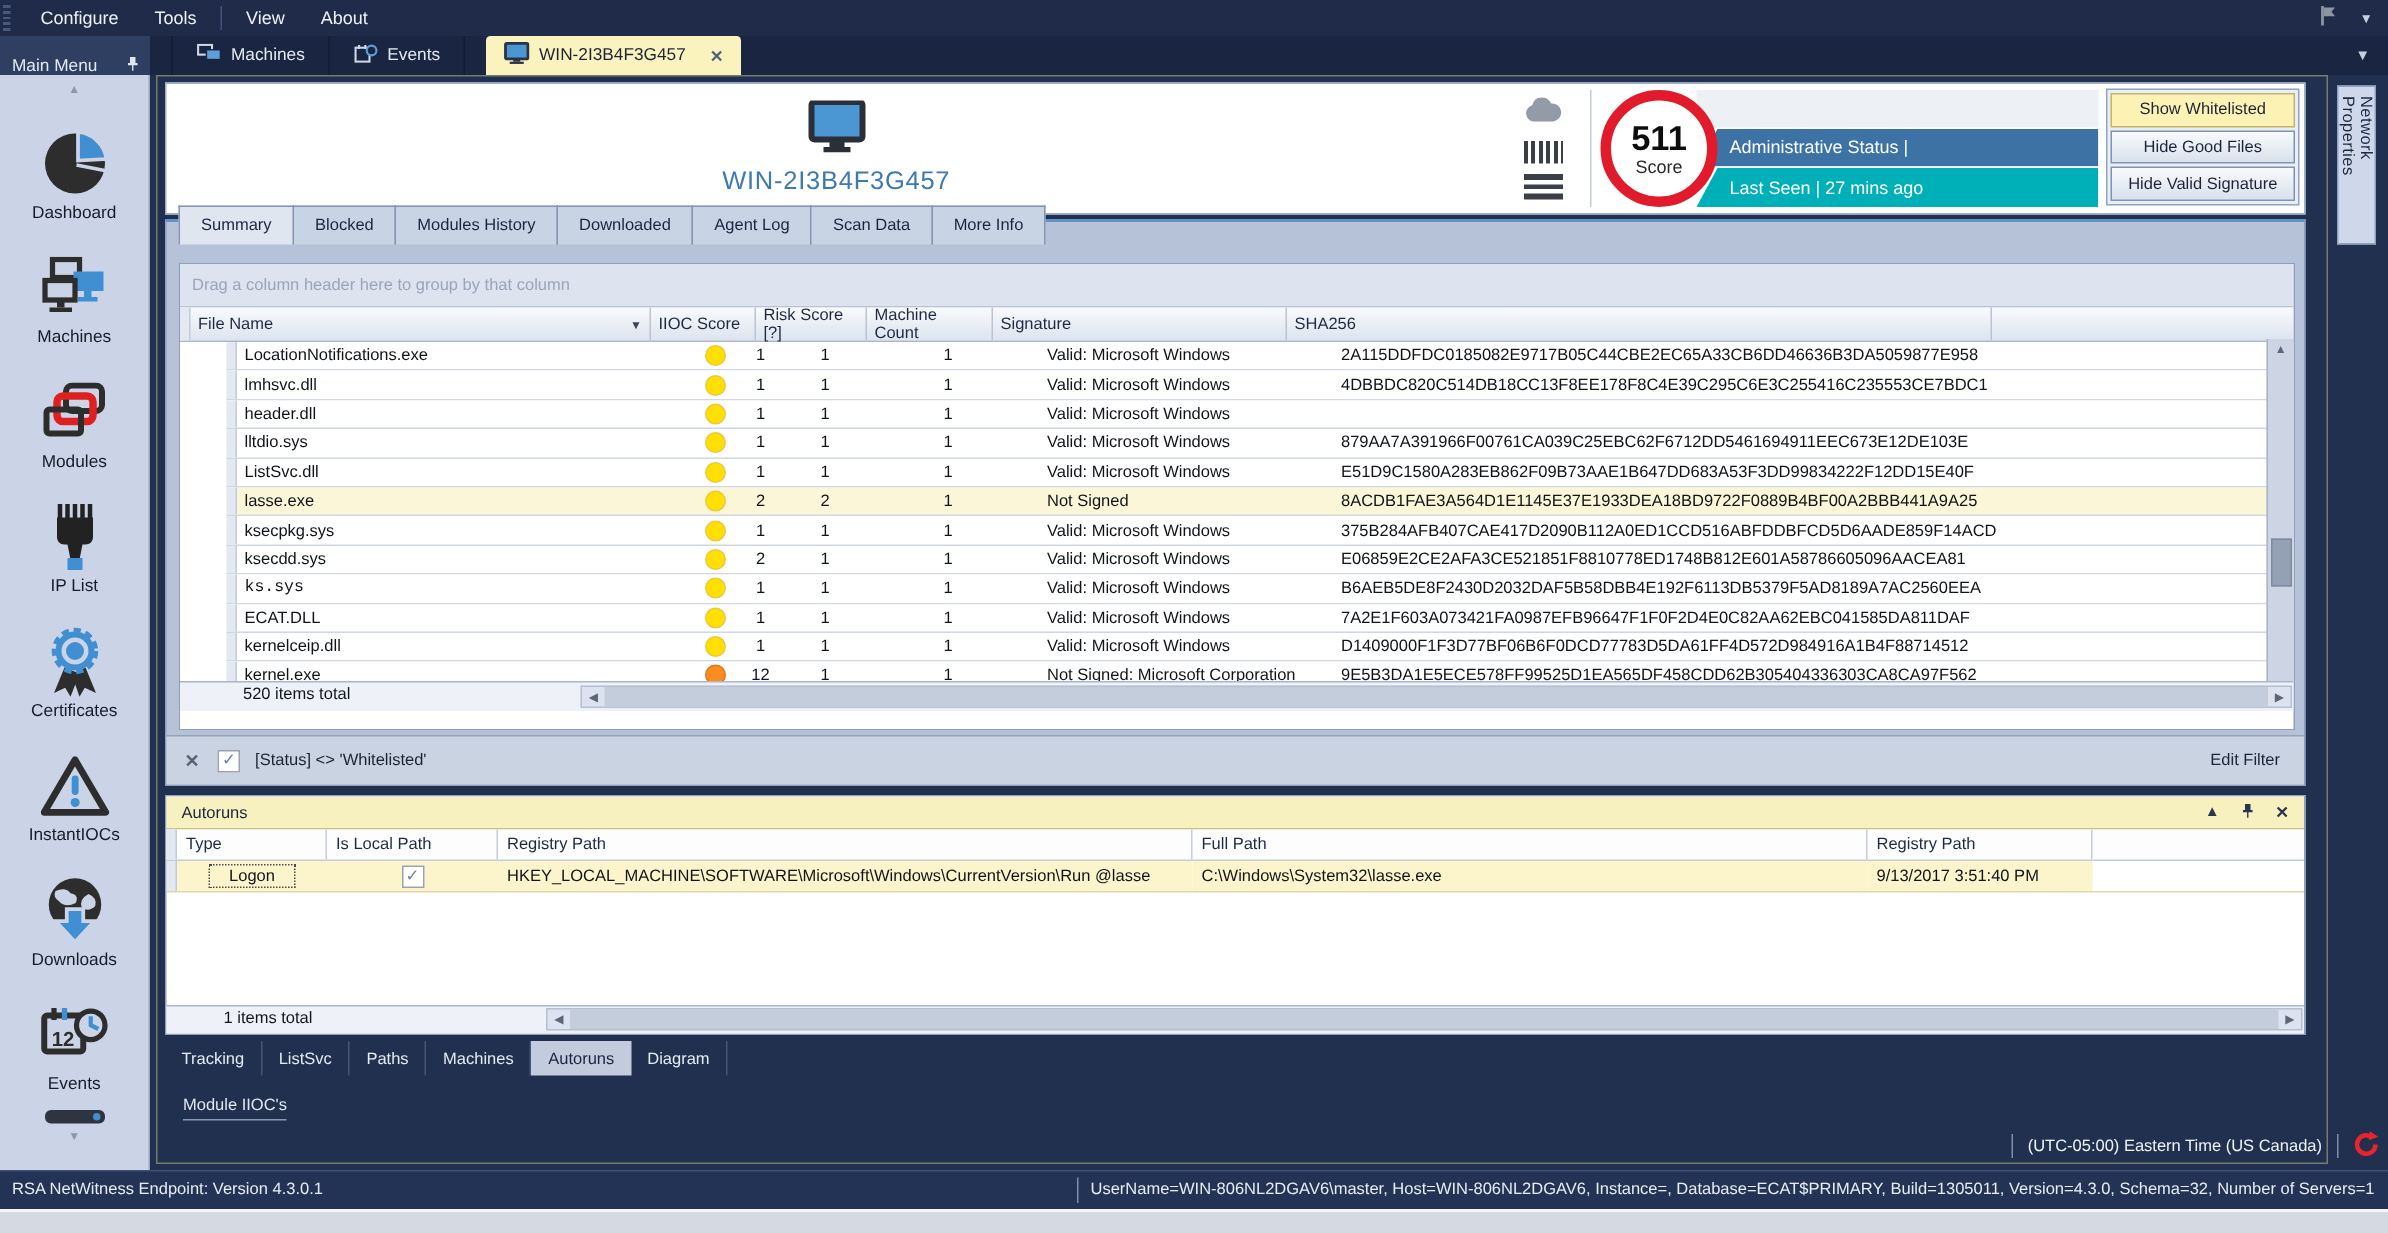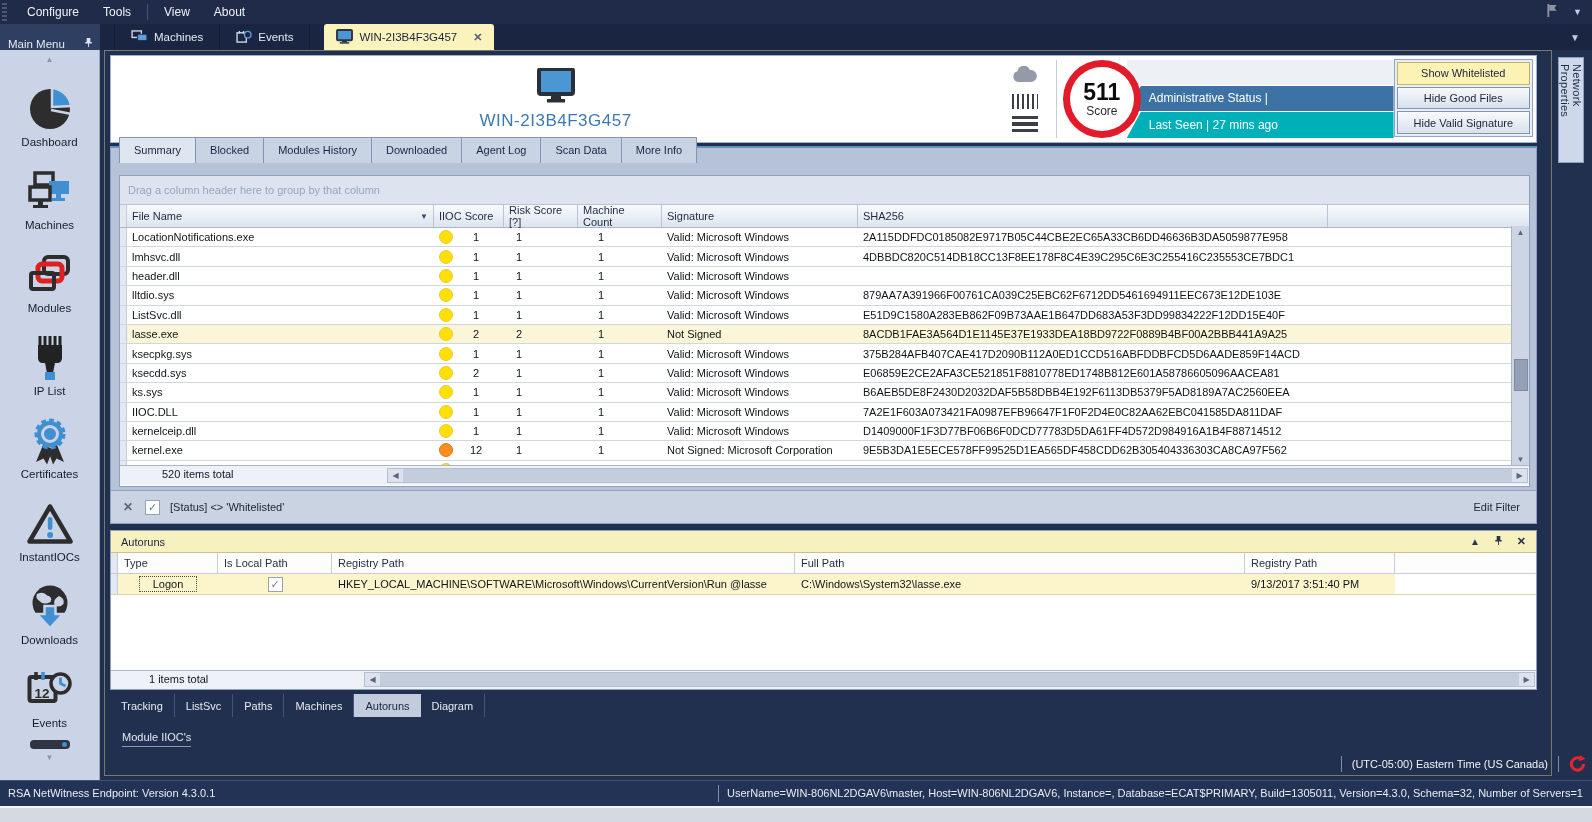--- a/index.html
+++ b/index.html
@@ -56,21 +56,21 @@
   .mp-score{width:78px;height:78px;margin-top:4px;border:7px solid #e11b2b;border-radius:50%;background:#fff;
             box-sizing:border-box;display:flex;flex-direction:column;align-items:center;justify-content:center;z-index:2;}
   .score-num{font-size:23px;font-weight:bold;color:#0d0d0d;line-height:23px;}
   .score-lbl{font-size:12px;color:#2a2a2a;}
   .mp-bars{width:268px;margin-left:-14px;margin-top:4px;display:flex;flex-direction:column;gap:1px;z-index:1;}
   .bar-empty{height:25px;background:#edf0f4;}
   .bar-admin{height:25px;background:#3c73a4;color:#fff;font-size:12px;line-height:25px;padding-left:22px;
              clip-path:polygon(14px 0,100% 0,100% 100%,0 100%);}
   .bar-seen{height:26px;background:#00b0b8;color:#fff;font-size:12px;line-height:26px;padding-left:22px;
              clip-path:polygon(14px 0,100% 0,100% 100%,0 100%);}
-  .mp-buttons{margin-left:auto;width:140px;margin-top:3px;margin-right:3px;height:78px;border:1px solid #8fa6c8;
+  .mp-buttons{margin-left:auto;width:129px;margin-top:3px;margin-right:3px;height:78px;border:1px solid #8fa6c8;
              background:#e9eef5;padding:2px;box-sizing:border-box;display:flex;flex-direction:column;gap:2px;justify-content:flex-end;}
   .mp-btn{flex:1;border:1px solid #8093b2;background:linear-gradient(#f8fafc,#d9e1ec);
           font-size:11px;color:#1d2438;display:flex;align-items:center;justify-content:center;cursor:default;}
   .mp-btn.hl{background:#fcf2b4;border-color:#c2b468;}
 
   #netprops{position:absolute;left:1558px;top:57px;width:26px;height:106px;background:#cfd8ea;
             border:1px solid #8fa2c0;box-sizing:border-box;writing-mode:vertical-rl;
             font-size:11px;color:#1c2a45;display:flex;align-items:center;padding:6px 0;letter-spacing:.3px;}
 
   
@@ -83,33 +83,33 @@
   #grid-box{position:absolute;left:8px;top:27px;width:1411px;height:312px;background:#fff;
             border:1px solid #8ea0bd;box-sizing:border-box;overflow:hidden;}
   #groupbar{height:28px;line-height:28px;background:#dde4f0;color:#9aa5ba;font-size:11px;
             padding-left:8px;border-bottom:1px solid #b9c3d6;}
   #grid-header{height:22px;display:flex;background:linear-gradient(#f8fafc,#dde4ef);
             border-bottom:1px solid #aab6ca;font-size:11px;color:#1e2a42;}
   .g-ind{width:6px;background:#e4e9f1;border-right:1px solid #c2cbdb;flex:none;}
   .ghc{display:flex;align-items:center;padding:0 5px;border-right:1px solid #b9c3d6;box-sizing:border-box;flex:none;}
   .ghc .sort{margin-left:auto;font-size:8px;color:#3c465c;}
   .gh-fill{flex:1;}
-  #grid-rows{height:243px;overflow:hidden;}
+  #grid-rows{height:243px;overflow:hidden;padding-left:31px;}
   .grow{display:flex;height:19.4px;border-bottom:1px solid #d0d7e4;box-sizing:border-box;font-size:11px;color:#101418;background:#fff;}
   .grow.sel{background:#fcf6d8;}
   .gc{padding:0 5px;display:flex;align-items:center;box-sizing:border-box;flex:none;overflow:hidden;white-space:nowrap;}
   .dot{width:12px;height:12px;border-radius:50%;flex:none;}
   .dot.yellow{background:#ffe000;border:1px solid #ecc93e;}
   .dot.orange{background:#ff8c1e;border:1px solid #e0761a;}
   .iioc-num{flex:1;text-align:center;}
   #vscroll{position:absolute;right:0;top:50px;bottom:19px;width:17px;background:#cdd5e5;border-left:1px solid #aab4c8;}
   #vscroll .va{position:absolute;left:0;width:17px;height:14px;text-align:center;font-size:8px;color:#5c6678;line-height:14px;}
   #vscroll .va.up{top:0;} #vscroll .va.dn{bottom:0;}
   #vscroll .thumb{position:absolute;left:2px;width:12px;top:55%;height:30px;background:#94a0b4;border:1px solid #7e8aa0;}
-  .gfooter{position:absolute;left:0;right:0;bottom:1px;height:19px;background:#eef1f7;border-top:1px solid #aab6ca;font-size:11px;color:#12161f;}
+  .gfooter{position:absolute;left:0;right:0;bottom:12px;height:19px;background:#eef1f7;border-top:1px solid #aab6ca;font-size:11px;color:#12161f;}
   .items-total{position:absolute;left:42px;top:2px;}
   .hscroll{position:absolute;top:2px;height:15px;background:#dde3ee;border:1px solid #b4bfd2;box-sizing:border-box;}
   .hscroll .ha{position:absolute;top:0;width:15px;height:13px;text-align:center;font-size:8px;color:#5c6678;line-height:13px;}
   .hscroll .ha.l{left:0;} .hscroll .ha.r{right:0;}
   .hscroll .hthumb{position:absolute;left:15px;right:15px;top:0;height:13px;background:#c3cddc;}
   #filterbar{position:absolute;left:0;right:0;bottom:0;height:32px;background:#c9d3e2;border-top:1px solid #94a3bd;
              display:flex;align-items:center;font-size:11px;color:#1c2333;}
   .f-x{margin-left:12px;color:#5a6475;font-weight:bold;font-size:12px;}
   .checkbox{width:13px;height:13px;background:#fff;border:1px solid #9aa2b2;display:inline-flex;align-items:center;
             justify-content:center;font-size:11px;color:#6e7f9d;margin-left:12px;line-height:11px;}
@@ -482,34 +482,34 @@
             <span class="iioc-num">2</span>
           </div>
           <div class="gc" style="width: 74px; padding-left: 12px;">1</div>
           <div class="gc" style="width: 84px; padding-left: 20px;">1</div>
           <div class="gc" style="width: 196px;">Valid: Microsoft Windows</div>
           <div class="gc" style="width: 470px;">E06859E2CE2AFA3CE521851F8810778ED1748B812E601A58786605096AACEA81</div>
           <div class="gc gh-fill" style="flex: 1 1 0%;"></div>
         </div>
         <div class="grow">
           <div class="g-ind"></div>
-          <div class="gc" style="width: 307px;">ks.sys</div>
+          <div class="gc" style="width: 307px; font-family: Liberation Mono, monospace;">ks.sys</div>
           <div class="gc" style="width: 70px;">
             <span class="dot yellow"></span>
             <span class="iioc-num">1</span>
           </div>
           <div class="gc" style="width: 74px; padding-left: 12px;">1</div>
           <div class="gc" style="width: 84px; padding-left: 20px;">1</div>
           <div class="gc" style="width: 196px;">Valid: Microsoft Windows</div>
           <div class="gc" style="width: 470px;">B6AEB5DE8F2430D2032DAF5B58DBB4E192F6113DB5379F5AD8189A7AC2560EEA</div>
           <div class="gc gh-fill" style="flex: 1 1 0%;"></div>
         </div>
         <div class="grow">
           <div class="g-ind"></div>
-          <div class="gc" style="width: 307px;">IIOC.DLL</div>
+          <div class="gc" style="width: 307px;">ECAT.DLL</div>
           <div class="gc" style="width: 70px;">
             <span class="dot yellow"></span>
             <span class="iioc-num">1</span>
           </div>
           <div class="gc" style="width: 74px; padding-left: 12px;">1</div>
           <div class="gc" style="width: 84px; padding-left: 20px;">1</div>
           <div class="gc" style="width: 196px;">Valid: Microsoft Windows</div>
           <div class="gc" style="width: 470px;">7A2E1F603A073421FA0987EFB96647F1F0F2D4E0C82AA62EBC041585DA811DAF</div>
           <div class="gc gh-fill" style="flex: 1 1 0%;"></div>
         </div>

